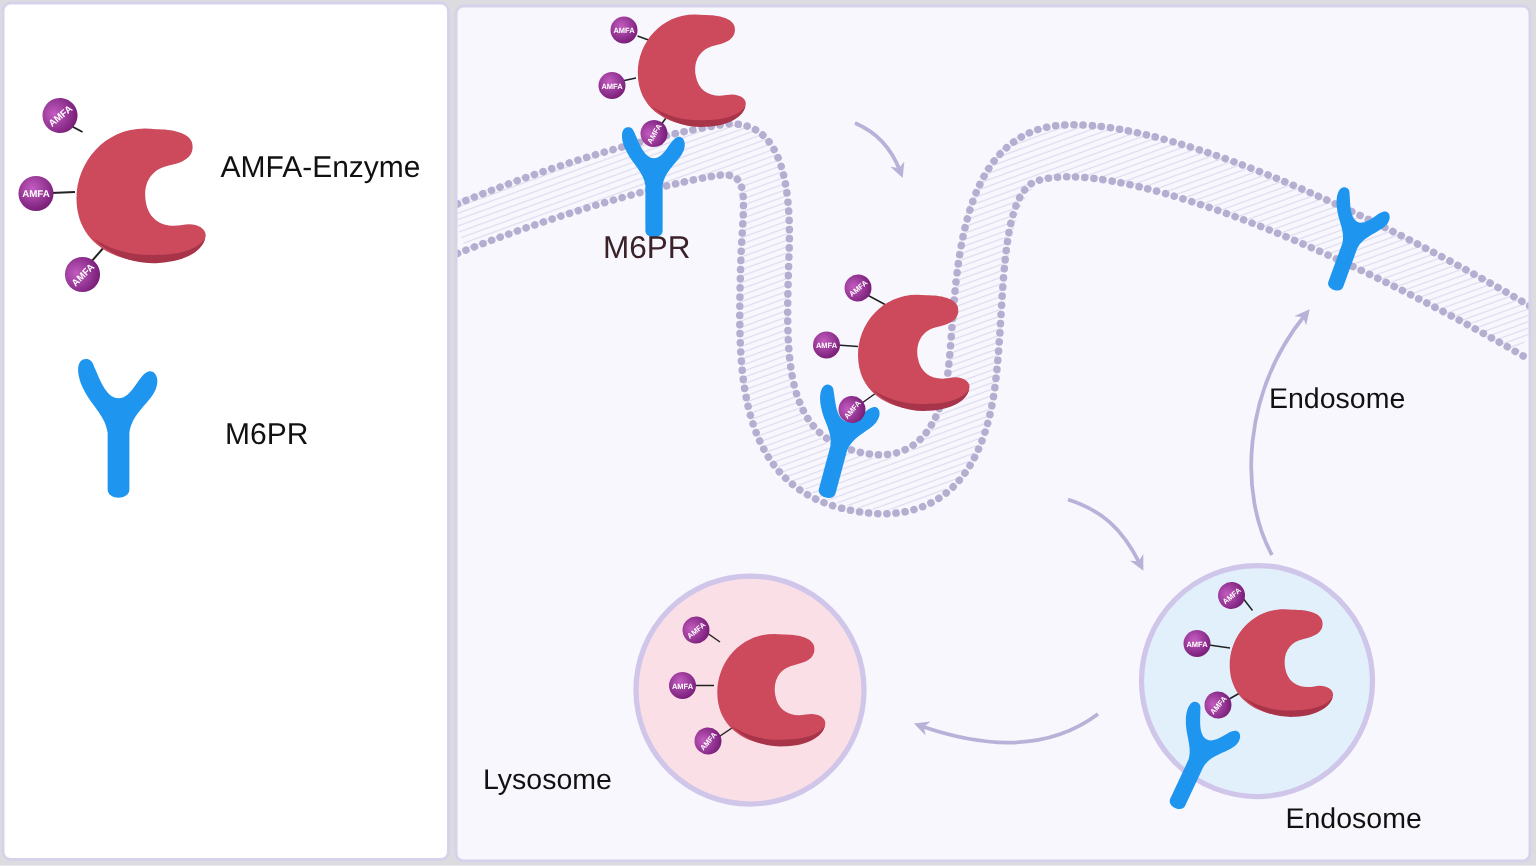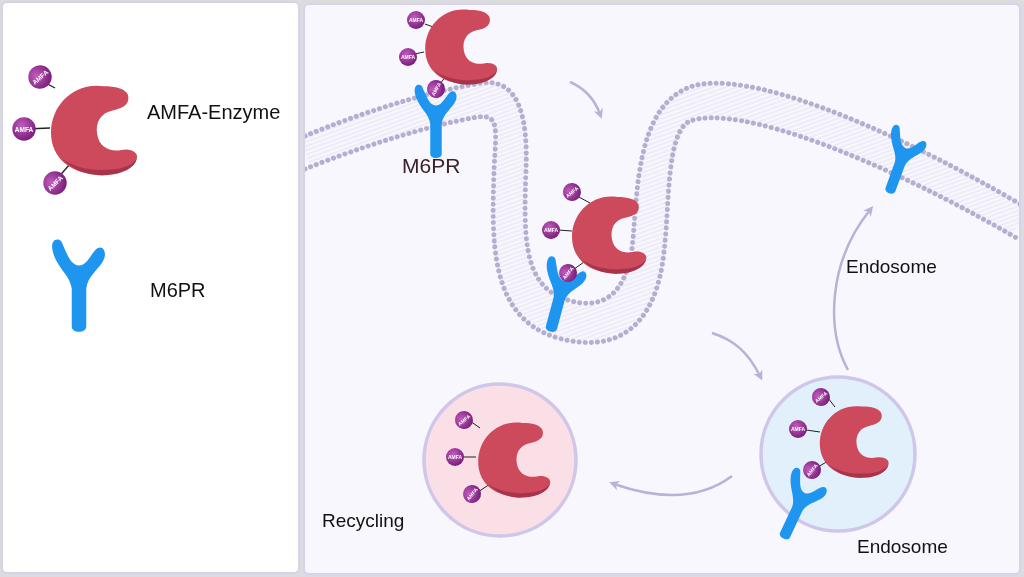--- a/index.html
+++ b/index.html
@@ -128,13 +128,13 @@
       <use href="#amfa" transform="translate(472,494) rotate(-50)"></use>
     </g>
   </g>
 </svg>
 
 <div class="label" style="left:131px; top:101px; font-size:20px;margin-left:16px;">AMFA-Enzyme</div>
 <div class="label" style="left:150px; top:279px; font-size:20px;">M6PR</div>
 <div class="label m6pr-mem" style="left:402px; top:154px; font-size:21px;">M6PR</div>
 <div class="label" style="left:846px; top:256px;">Endosome</div>
 <div class="label" style="left:857px; top:536px;text-align:center;">Endosome</div>
-<div class="label" style="left:322px; top:510px;">Recycling</div>
+<div class="label" style="left:322px; top:510px;">Lysosome</div>
 
 </body></html>

